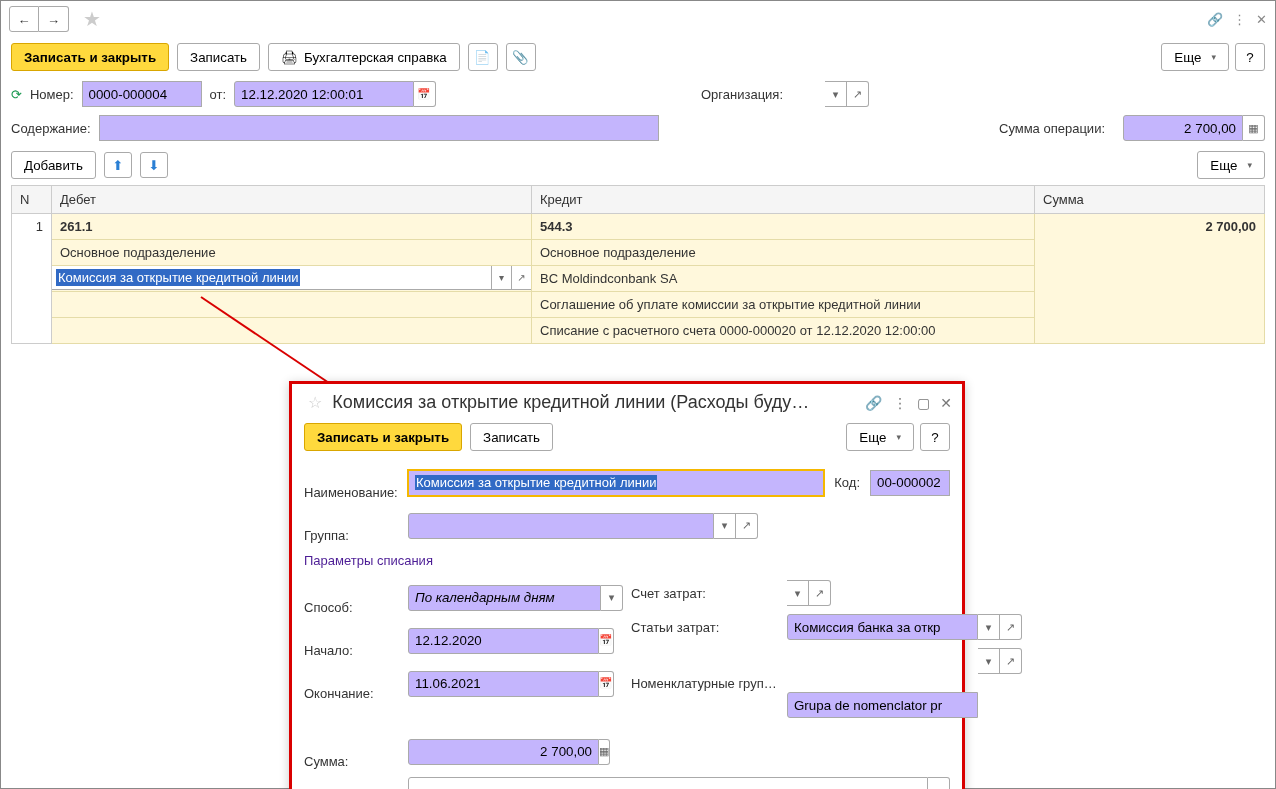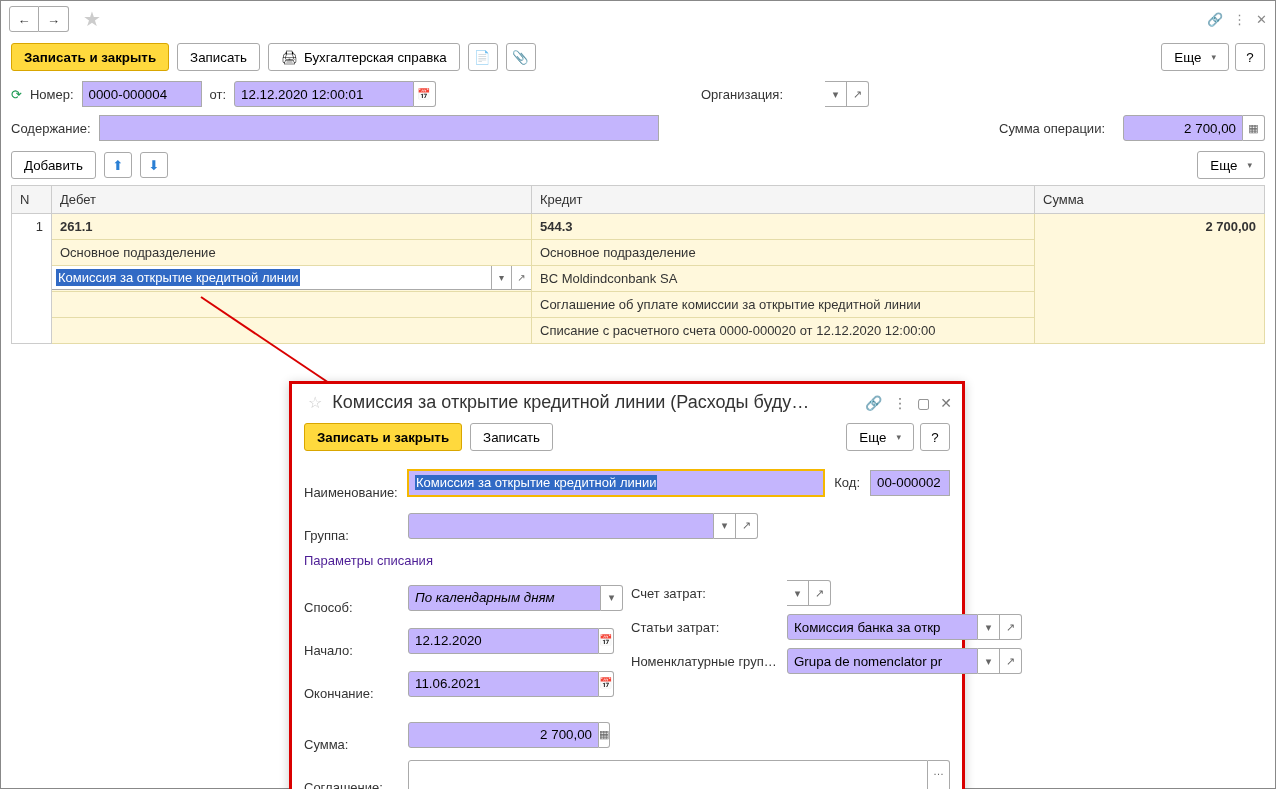--- a/index.html
+++ b/index.html
@@ -263,21 +263,21 @@
               <span class="plabel-wide">Статьи затрат:</span>
               <div class="input-group" style="flex:1">
                 <input class="input" style="flex: 1 1 0%;" value="Комиссия банка за откр">
                 <div class="addon">▾</div>
                 <div class="addon">↗</div>
               </div>
             </div>
             <div class="popup-row">
               <span class="plabel-wide">Номенклатурные груп…</span>
               <div class="input-group" style="flex:1">
-                <input class="input" style="flex: 1 1 0%;" value="Grupa de nomenclator pr">
+                <input class="input" style="flex: 1 1 0%; margin-top: 44px;" value="Grupa de nomenclator pr">
                 <div class="addon">▾</div>
                 <div class="addon">↗</div>
               </div>
             </div>
           </div>
         </div>
 
 
         <div class="popup-row">
           <span class="plabel">Сумма:</span>

